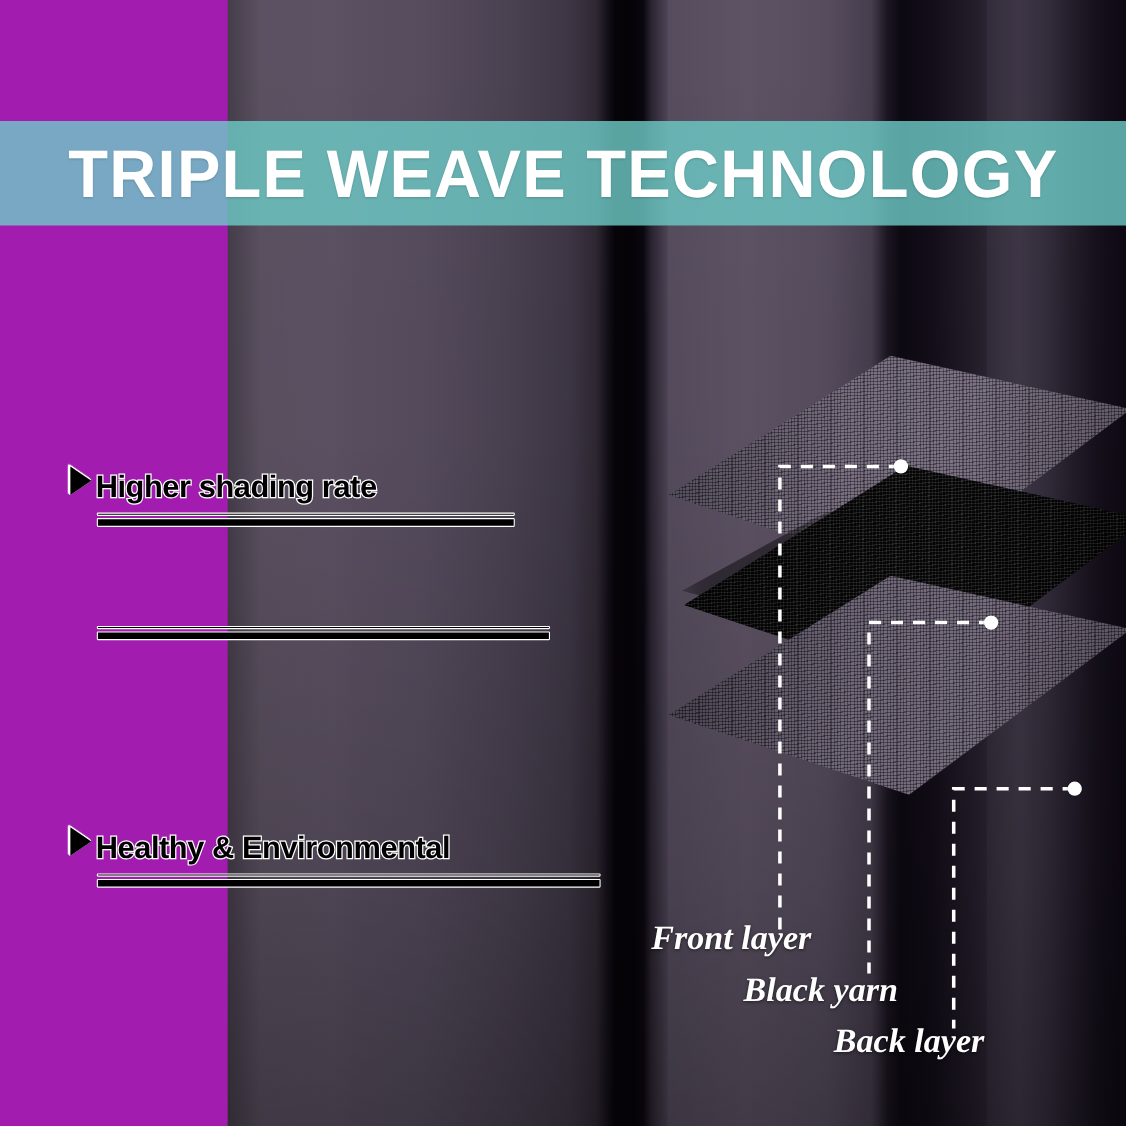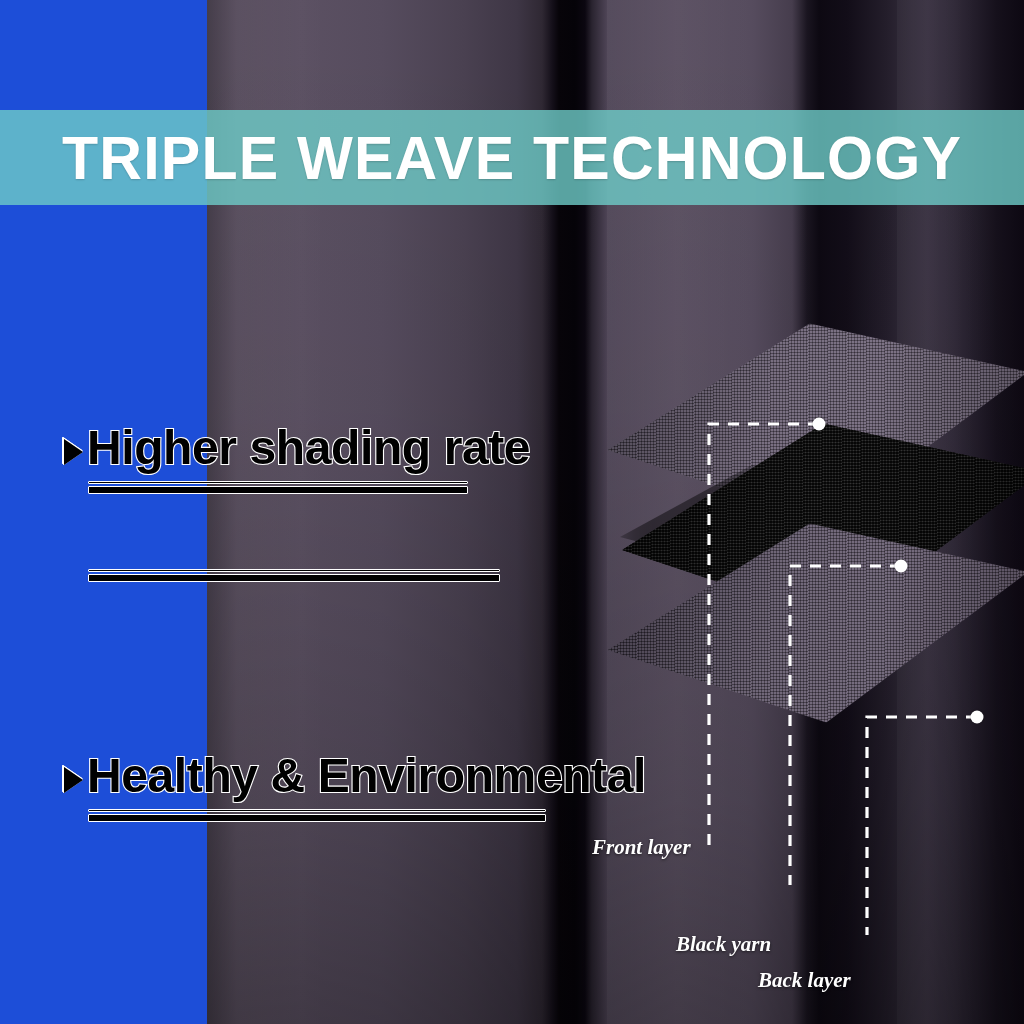--- a/index.html
+++ b/index.html
@@ -6,21 +6,21 @@
   html, body {
     margin: 0;
     padding: 0;
     background: #ffffff;
   }
   #stage {
     position: relative;
     width: 1024px;
     height: 1024px;
     overflow: hidden;
-    background: #1d4ed8;
+    background: #a21caf;
     font-family: "Liberation Sans", sans-serif;
   }
 
   
   .curtain {
     position: absolute;
     top: 0;
     left: 207px;
     width: 817px;
     height: 1024px;
@@ -125,21 +125,21 @@
     border-left: 19px solid #000000;
     border-top: 13px solid transparent;
     border-bottom: 13px solid transparent;
     margin-right: 4px;
     margin-bottom: 7px;
     filter: drop-shadow(0.6px 0.6px 0 #fff) drop-shadow(-0.6px -0.6px 0 #fff)
             drop-shadow(0.6px -0.6px 0 #fff) drop-shadow(-0.6px 0.6px 0 #fff);
   }
   .feature-text {
     font-family: "Liberation Sans", sans-serif;
-    font-size: 48px;
+    font-size: 28px;
     font-weight: 700;
     color: #000000;
     line-height: 1;
     letter-spacing: -0.4px;
     -webkit-text-stroke: 2.2px #ffffff;
     paint-order: stroke fill;
   }
   .feature-rules {
     margin-top: 9px;
     margin-left: 24px;
@@ -215,21 +215,21 @@
     background: #ffffff;
     transform: translate(-50%, -50%);
     box-shadow: 0 0 2px rgba(0,0,0,0.35);
   }
 
   
   .layer-label {
     position: absolute;
     color: #ffffff;
     font-family: "Liberation Serif", serif;
-    font-size: 21px;
+    font-size: 31px;
     font-weight: 700;
     font-style: italic;
     white-space: nowrap;
     text-shadow: 0 1px 3px rgba(0,0,0,0.6);
   }
 </style>
 </head>
 <body>
 
 <div id="stage">
@@ -288,16 +288,16 @@
     <polyline points="901,566 790,566 790,885" fill="none" stroke="#ffffff" stroke-width="3.2" stroke-dasharray="11 9" stroke-linecap="butt"></polyline>
 
     <polyline points="977,717 867,717 867,935" fill="none" stroke="#ffffff" stroke-width="3.2" stroke-dasharray="11 9" stroke-linecap="butt"></polyline>
   </svg>
 
   <div class="callout-dot" style="left: 819px; top: 424px;"></div>
   <div class="callout-dot" style="left: 901px; top: 566px;"></div>
   <div class="callout-dot" style="left: 977px; top: 717px;"></div>
 
   <div class="layer-label" style="left: 592px; top: 835px;">Front layer</div>
-  <div class="layer-label" style="left: 676px; top: 932px;">Black yarn</div>
-  <div class="layer-label" style="left: 758px; top: 968px;">Back layer</div>
+  <div class="layer-label" style="left: 676px; top: 882px;">Black yarn</div>
+  <div class="layer-label" style="left: 758px; top: 928px;">Back layer</div>
 
 </div>
 
 </body></html>

